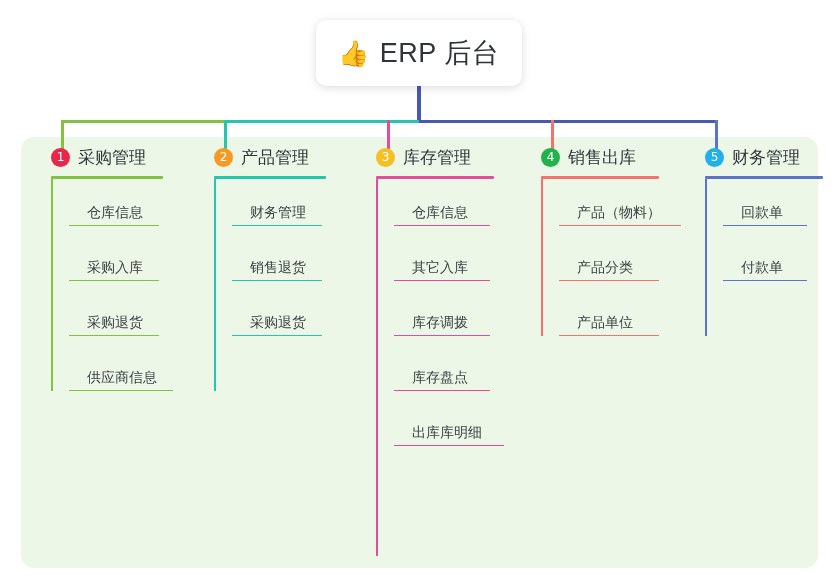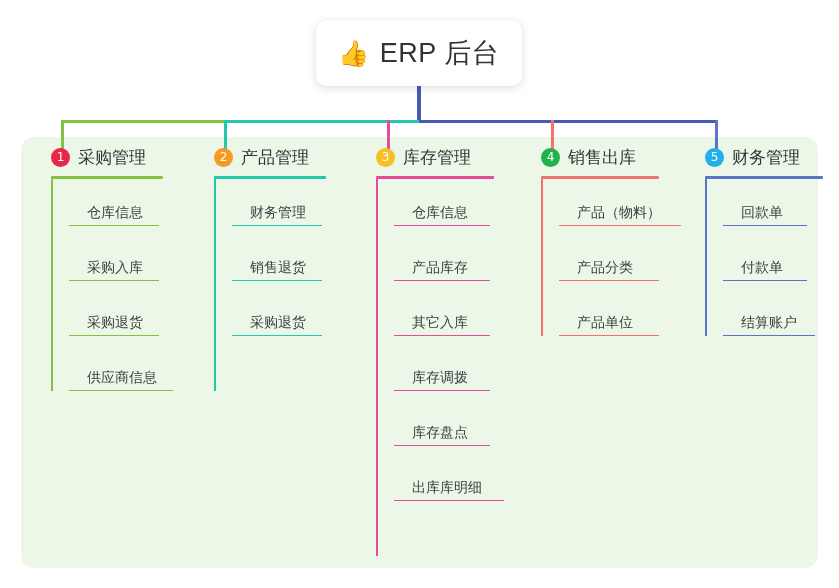--- a/index.html
+++ b/index.html
@@ -206,24 +206,20 @@
         <span class="col-title">库存管理</span>
       </div>
       <div class="head-rule" style="width: 118px; margin-left: 18px; background: rgb(228, 77, 156);"></div>
       <div class="items">
         <div class="rail" style="background: rgb(228, 77, 156); height: 377px;"></div>
         <div class="item">
           <span class="label">仓库信息</span>
           <span class="under" style="width: 96px; background: rgb(228, 77, 156);"></span>
         </div>
         <div class="item">
-          <span class="label">产品库存</span>
-          <span class="under" style="width: 96px; background: rgb(228, 77, 156);"></span>
-        </div>
-        <div class="item">
           <span class="label">其它入库</span>
           <span class="under" style="width: 96px; background: rgb(228, 77, 156);"></span>
         </div>
         <div class="item">
           <span class="label">库存调拨</span>
           <span class="under" style="width: 96px; background: rgb(228, 77, 156);"></span>
         </div>
         <div class="item">
           <span class="label">库存盘点</span>
           <span class="under" style="width: 96px; background: rgb(228, 77, 156);"></span>
@@ -265,19 +261,15 @@
       <div class="items">
         <div class="rail" style="background: rgb(90, 116, 200); height: 157px;"></div>
         <div class="item">
           <span class="label">回款单</span>
           <span class="under" style="width: 84px; background: rgb(90, 116, 200);"></span>
         </div>
         <div class="item">
           <span class="label">付款单</span>
           <span class="under" style="width: 84px; background: rgb(90, 116, 200);"></span>
         </div>
-        <div class="item">
-          <span class="label">结算账户</span>
-          <span class="under" style="width: 92px; background: rgb(90, 116, 200);"></span>
-        </div>
       </div>
     </div>
   </div>
 
 </body></html>

